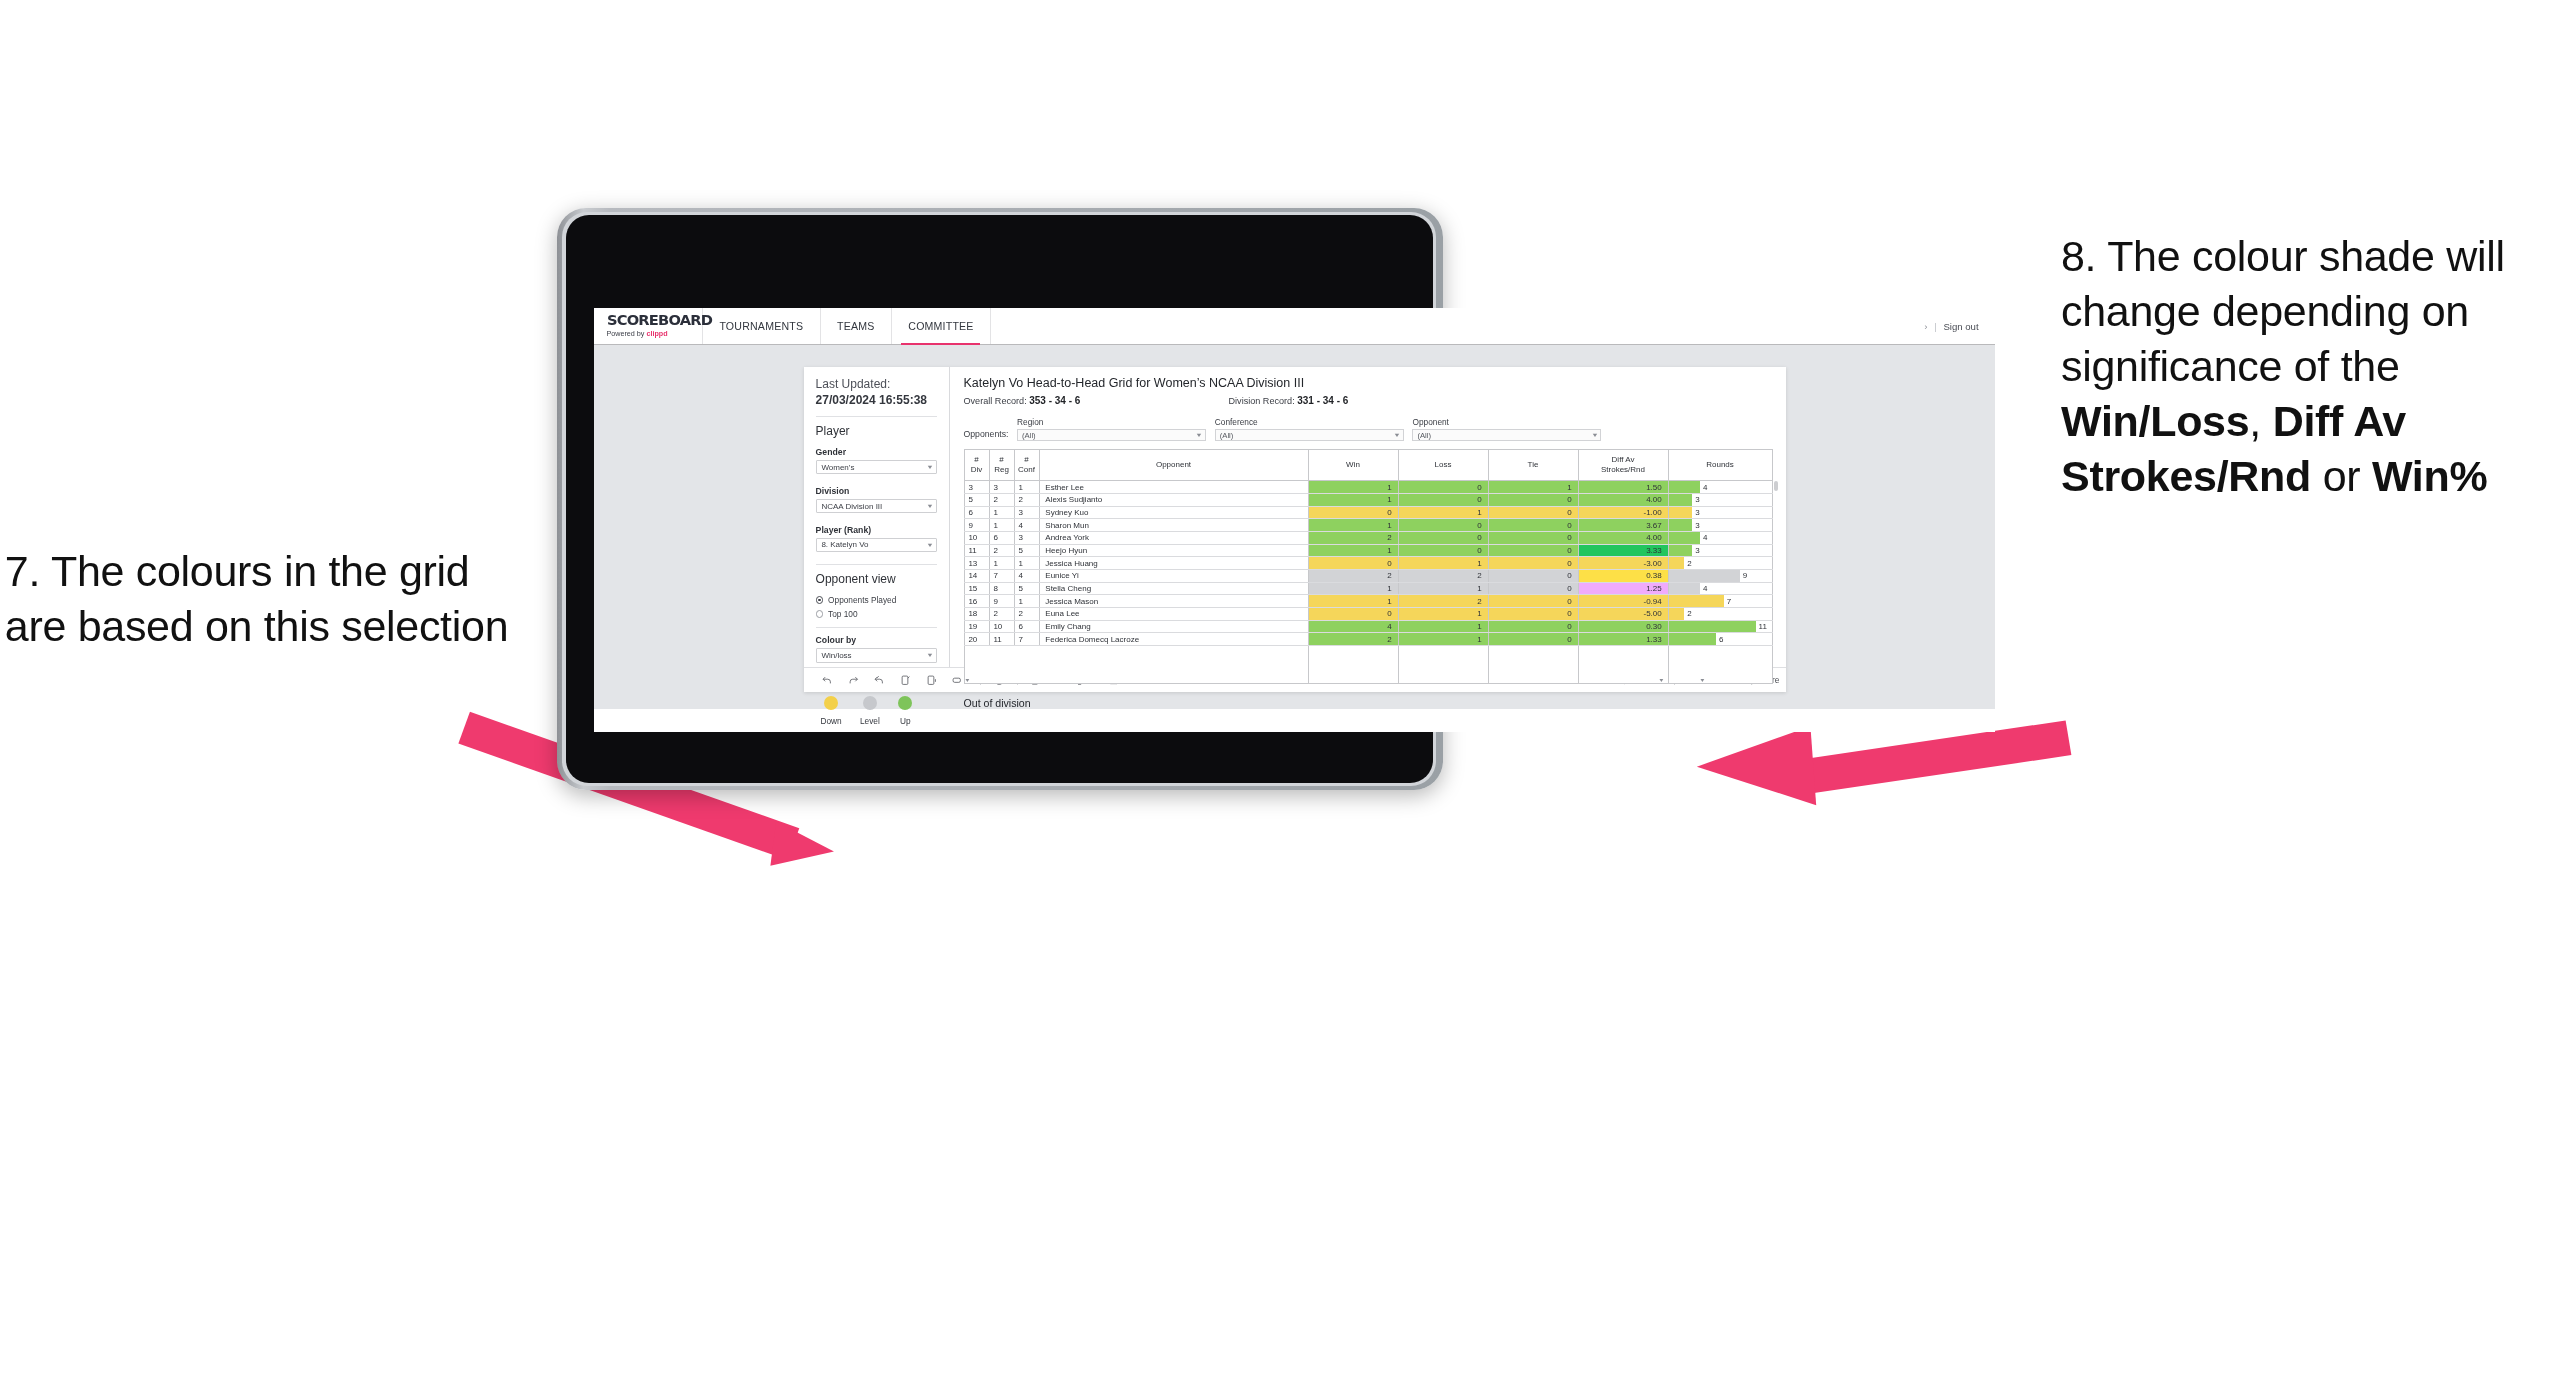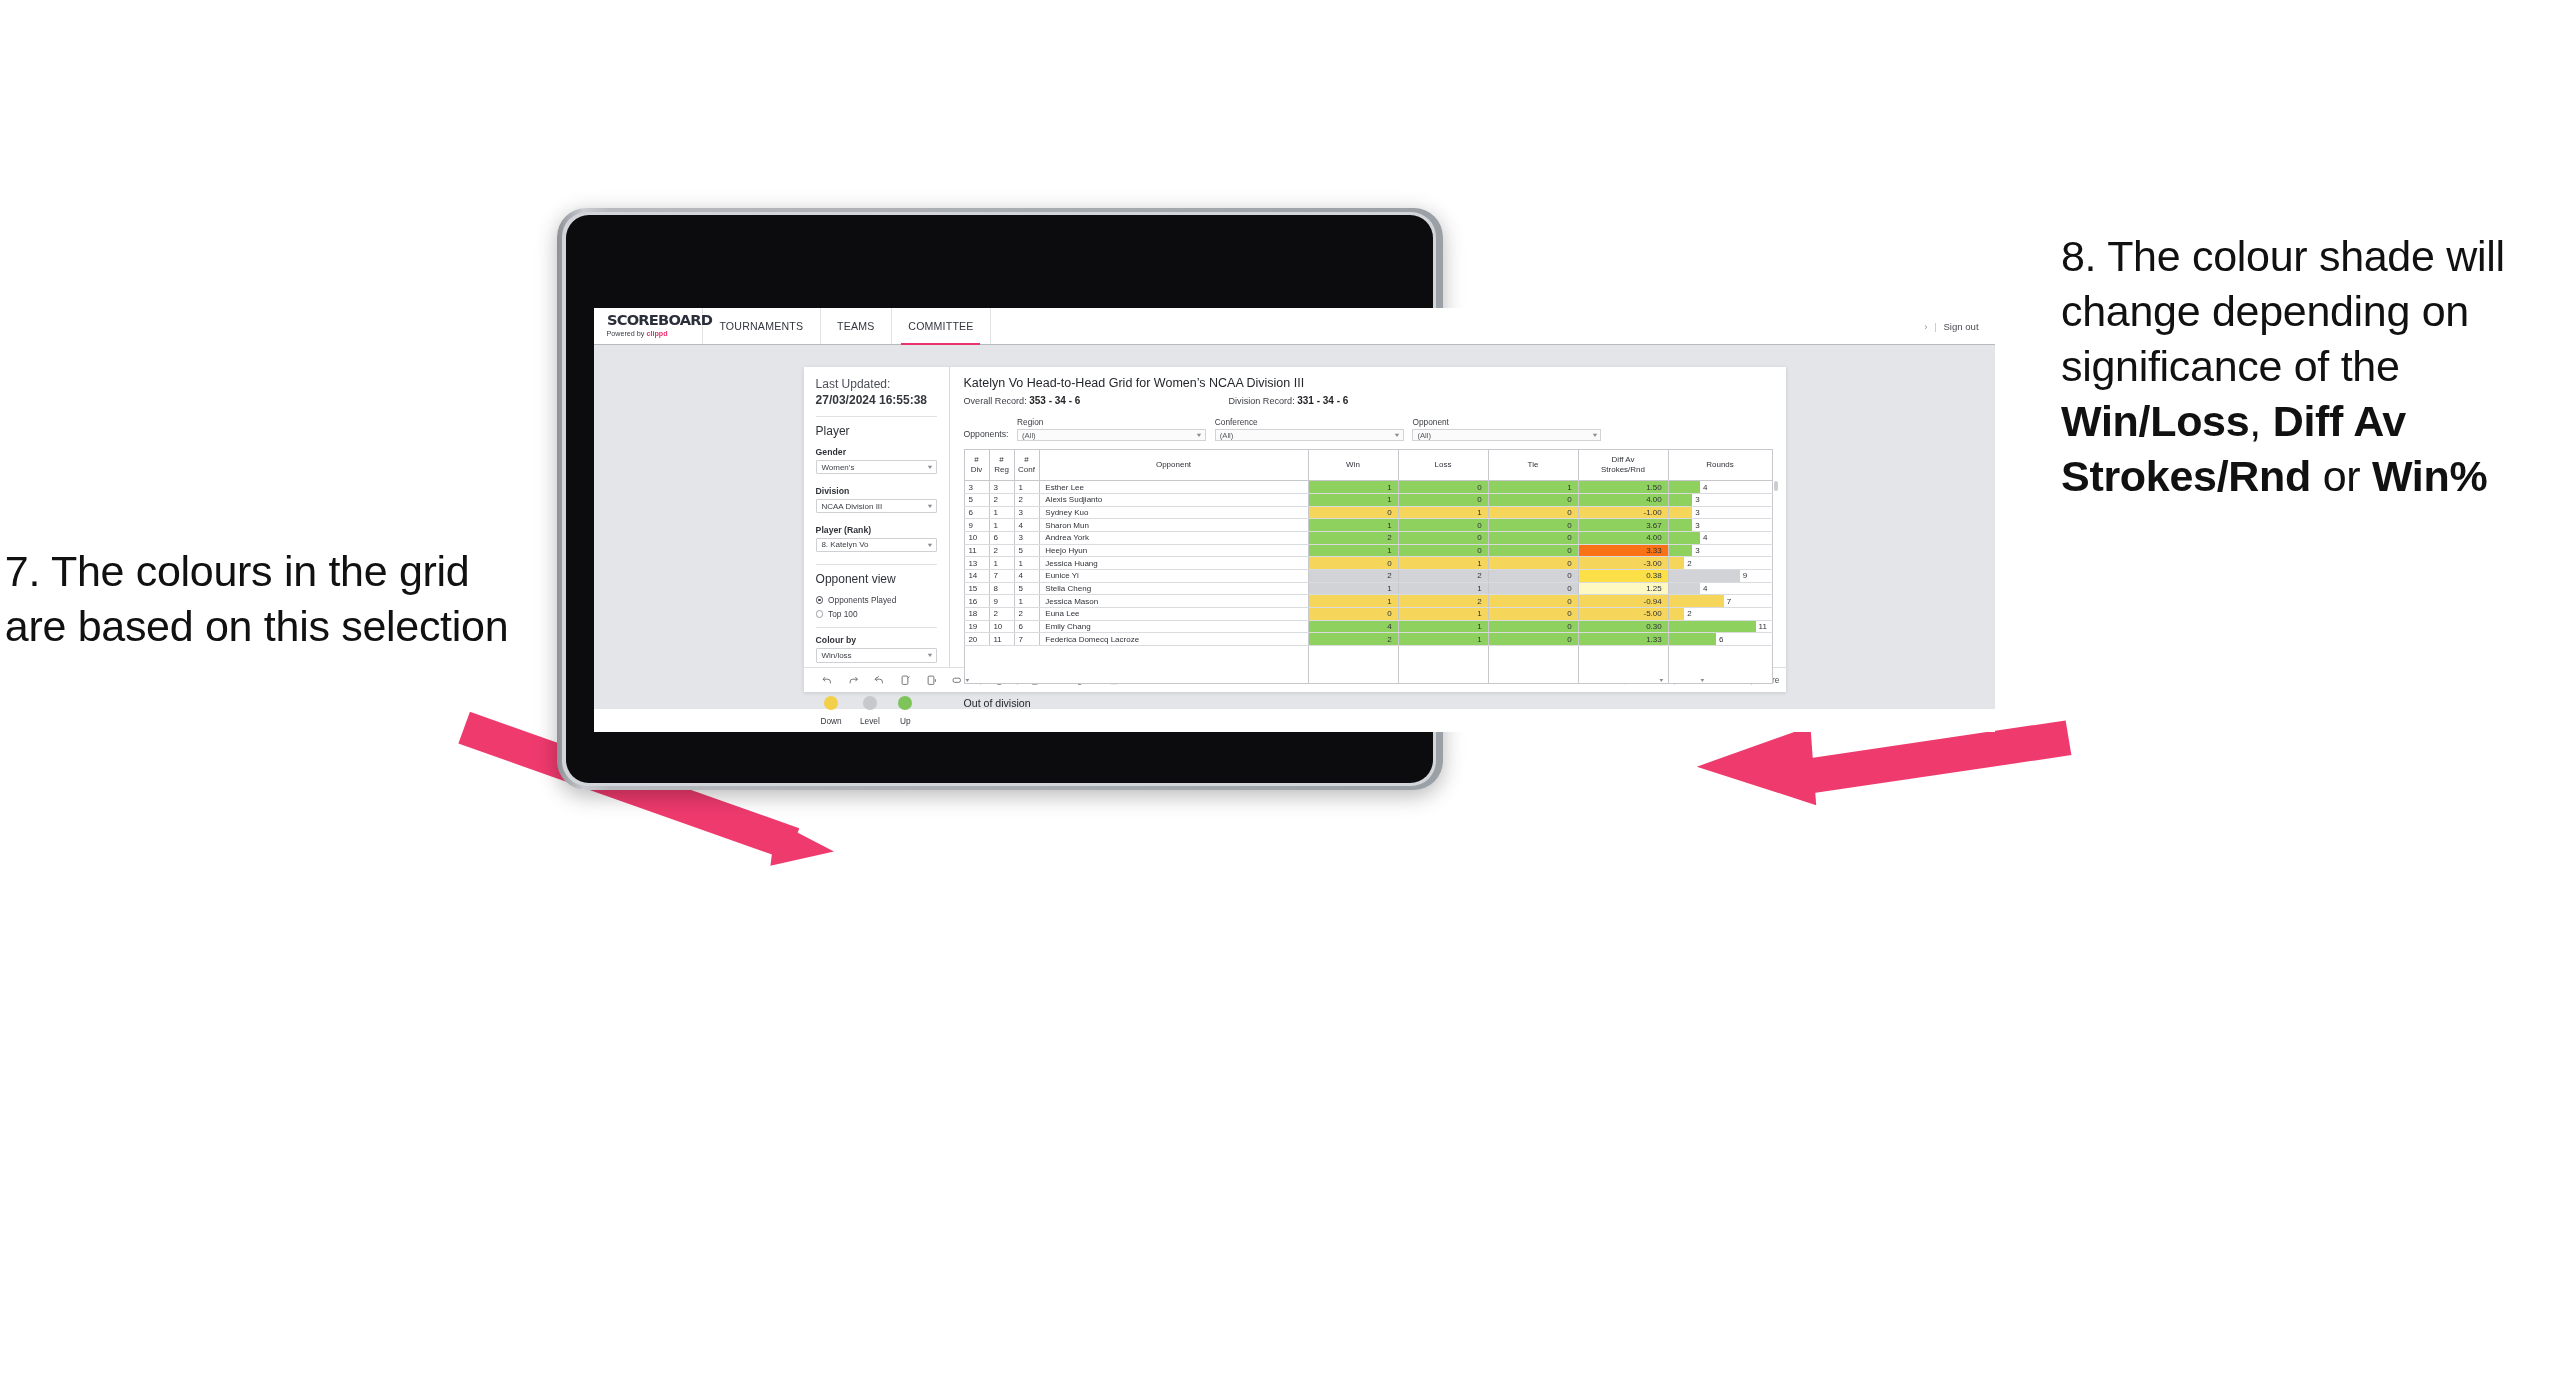--- a/index.html
+++ b/index.html
@@ -386,21 +386,21 @@
                       </td>
                     </tr>
                     <tr>
                       <td class="idx">11</td>
                       <td class="idx">2</td>
                       <td class="idx">5</td>
                       <td class="nm">Heejo Hyun</td>
                       <td class="num" style="background: rgb(142, 209, 95);">1</td>
                       <td class="num" style="background: rgb(142, 209, 95);">0</td>
                       <td class="num" style="background: rgb(142, 209, 95);">0</td>
-                      <td class="num" style="background: #f97316;">3.33</td>
+                      <td class="num" style="background: #22c55e;">3.33</td>
                       <td class="rounds-cell">
                         <div class="rounds-bar" style="width: 23.0769%; background: rgb(142, 209, 95);"></div>
                         <div class="rounds-val" style="left: 23.0769%;">3</div>
                       </td>
                     </tr>
                     <tr>
                       <td class="idx">13</td>
                       <td class="idx">1</td>
                       <td class="idx">1</td>
                       <td class="nm">Jessica Huang</td>
@@ -428,21 +428,21 @@
                       </td>
                     </tr>
                     <tr>
                       <td class="idx">15</td>
                       <td class="idx">8</td>
                       <td class="idx">5</td>
                       <td class="nm">Stella Cheng</td>
                       <td class="num" style="background: rgb(210, 211, 214);">1</td>
                       <td class="num" style="background: rgb(210, 211, 214);">1</td>
                       <td class="num" style="background: rgb(210, 211, 214);">0</td>
-                      <td class="num" style="background: #fef9c3;">1.25</td>
+                      <td class="num" style="background: #f0abfc;">1.25</td>
                       <td class="rounds-cell">
                         <div class="rounds-bar" style="width: 30.7692%; background: rgb(210, 211, 214);"></div>
                         <div class="rounds-val" style="left: 30.7692%;">4</div>
                       </td>
                     </tr>
                     <tr>
                       <td class="idx">16</td>
                       <td class="idx">9</td>
                       <td class="idx">1</td>
                       <td class="nm">Jessica Mason</td>

